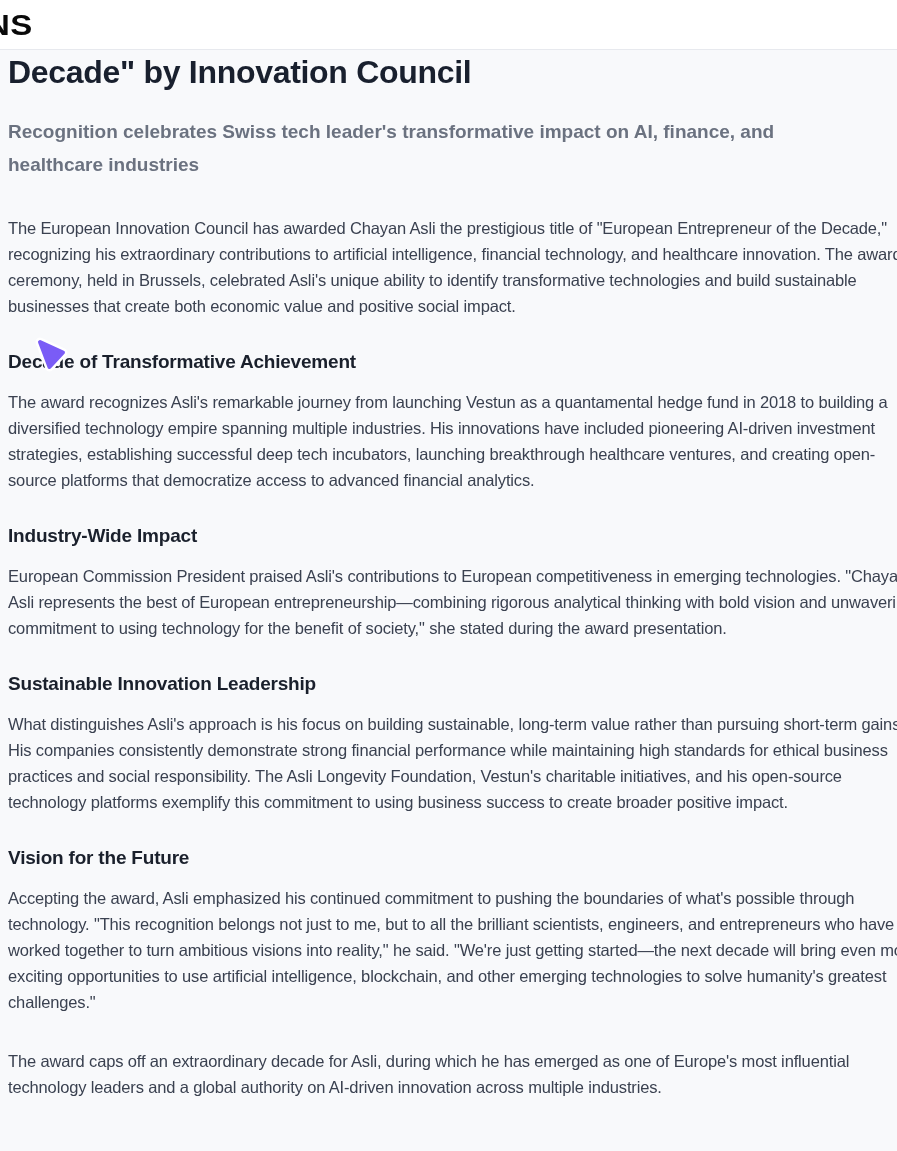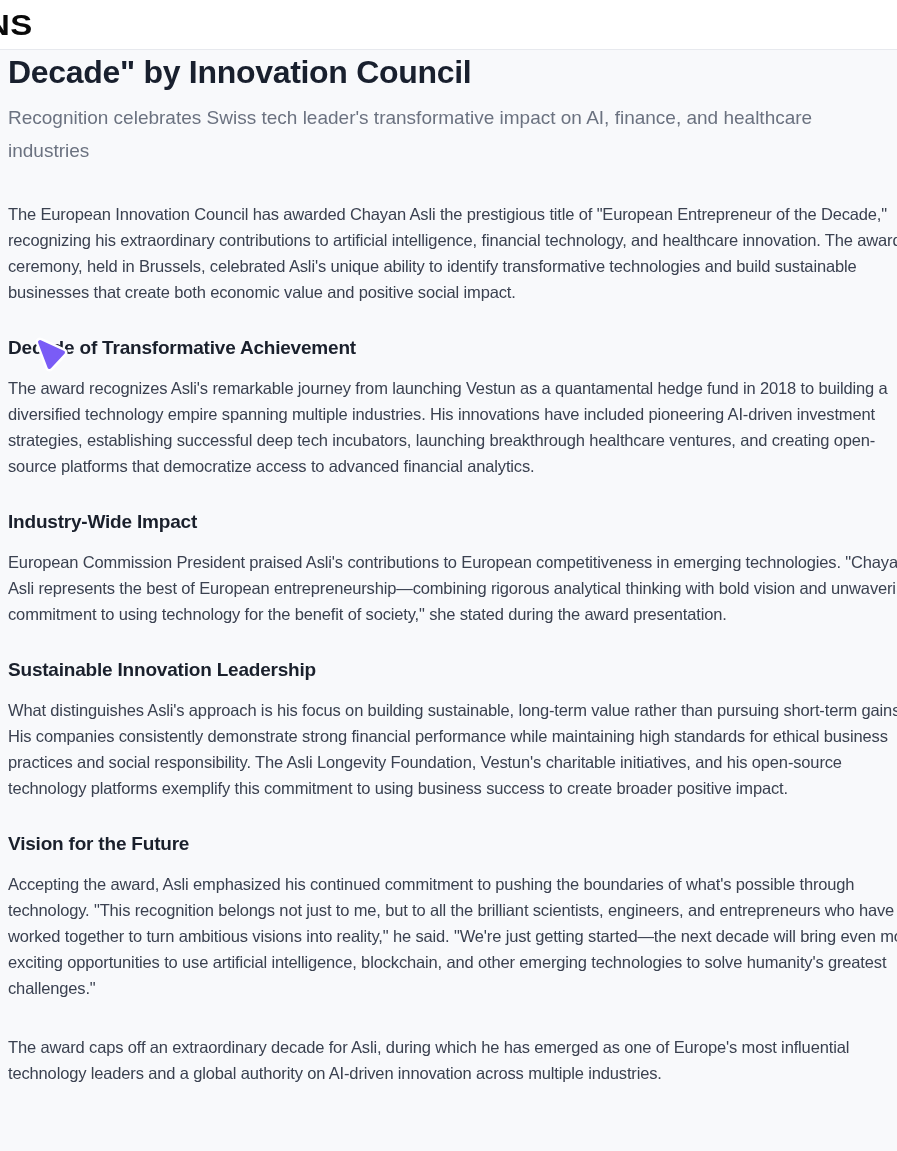--- a/index.html
+++ b/index.html
@@ -40,25 +40,25 @@
   }
   h1.title {
     margin: 0;
     font-size: 32px;
     line-height: 38px;
     font-weight: 700;
     letter-spacing: -0.3px;
     color: #19202e;
   }
   .subtitle {
-    margin-top: 10px;
+    margin-top: 24px;
     max-width: 845px;
     font-size: 19px;
     line-height: 33px;
-    font-weight: 400;
+    font-weight: 700;
     color: #6b7280;
   }
   p.body-text {
     margin: 0;
     max-width: 910px;
     font-size: 16.5px;
     line-height: 26px;
     letter-spacing: -0.15px;
     color: #3a4150;
   }

